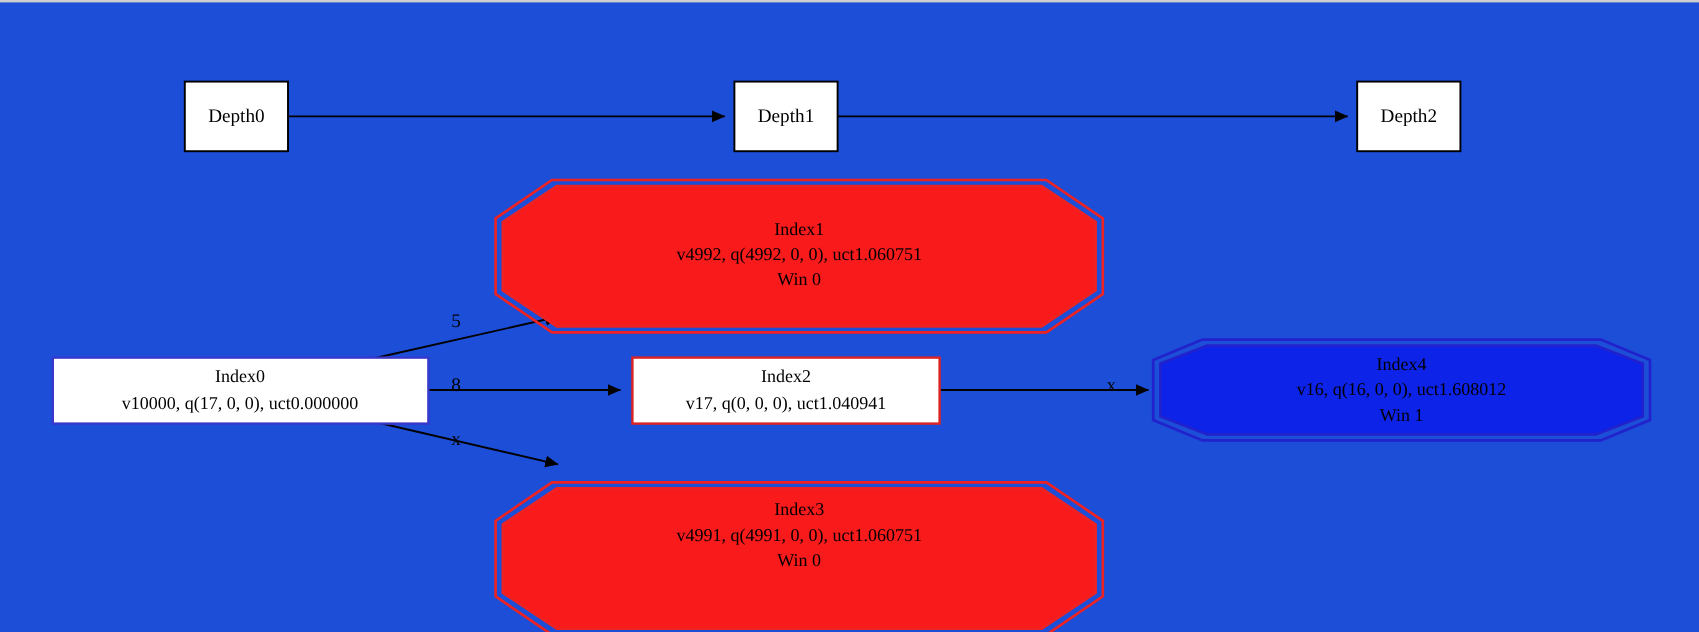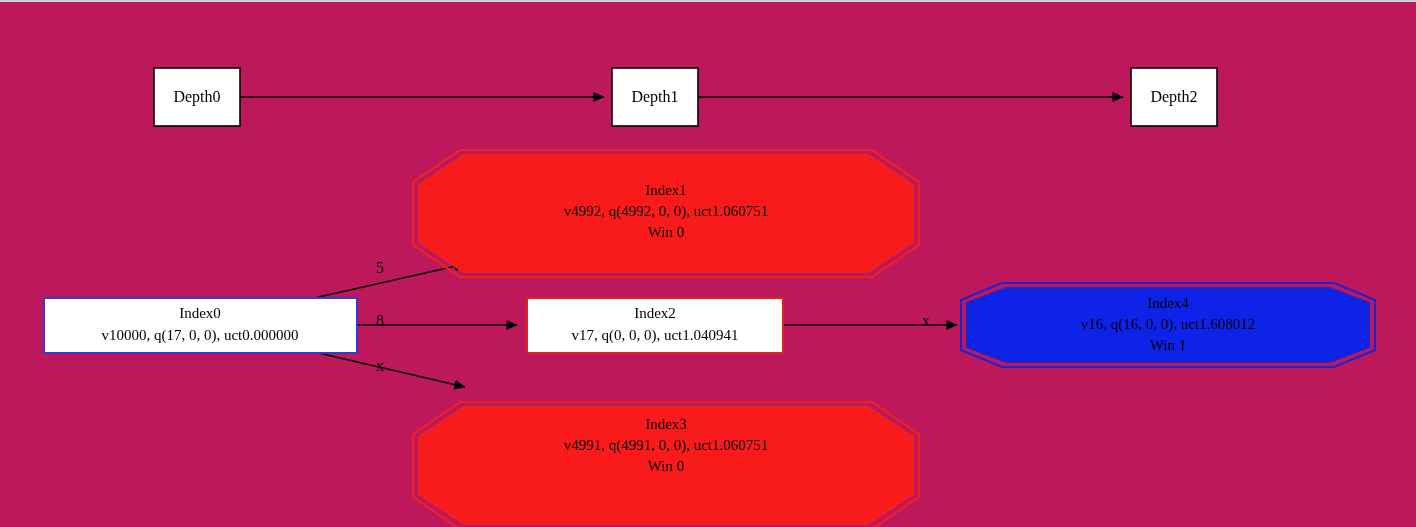--- a/index.html
+++ b/index.html
@@ -8,21 +8,21 @@
     padding: 0;
     background: #ffffff;
   }
   body {
     font-family: "Liberation Serif", "DejaVu Serif", serif;
   }
   #canvas {
     position: relative;
     width: 1416px;
     height: 527px;
-    background: #be185d;
+    background: #1d4ed8;
     border-top: 2px solid #cfcfcf;
     box-sizing: border-box;
     overflow: hidden;
   }
   #graph-svg {
     position: absolute;
     left: 0;
     top: 0;
     width: 1416px;
     height: 527px;

